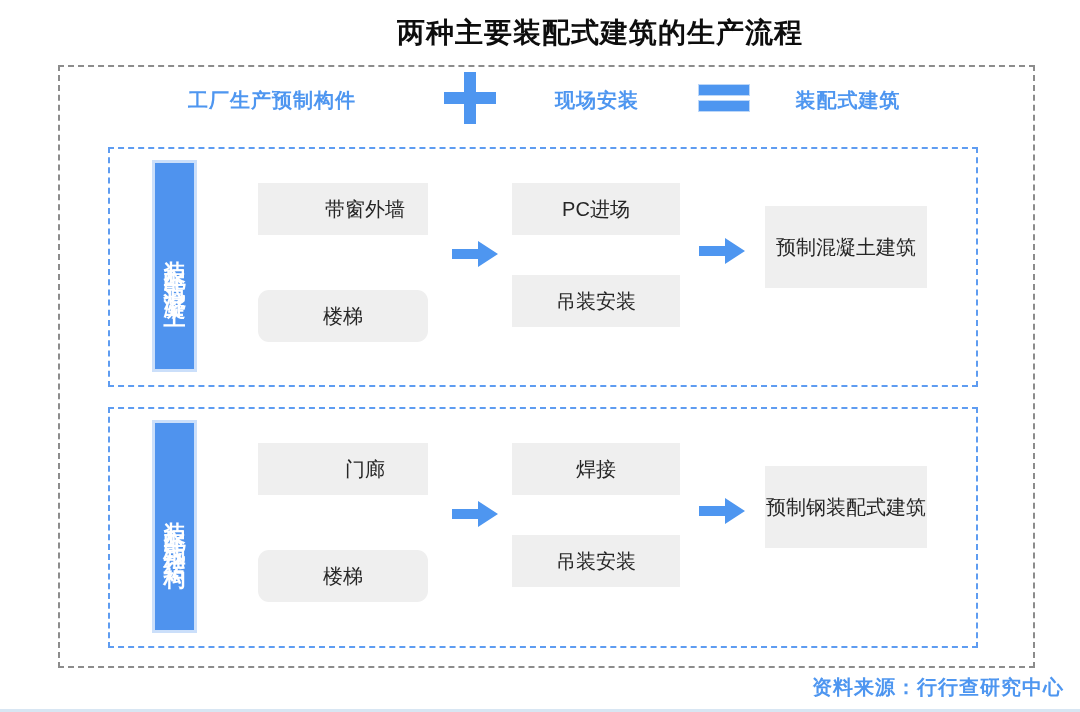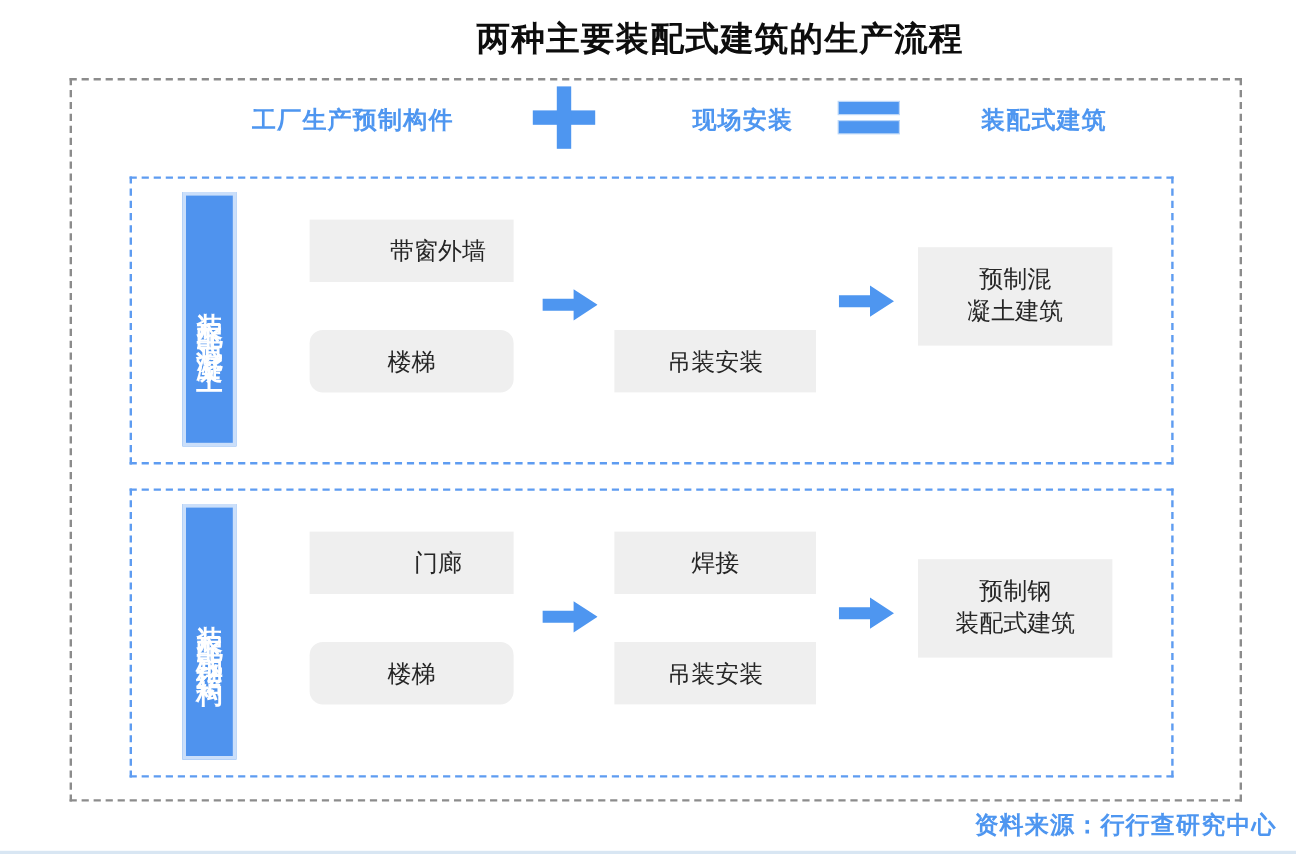--- a/index.html
+++ b/index.html
@@ -20,21 +20,20 @@
   .outer-frame {
     position:absolute; left:58px; top:65px; width:977px; height:603px;
     border:2px dashed #8c8c8c;
   }
 
   
   .eq-item {
     position:absolute; transform:translate(-50%,-50%);
     color:#4e96f0; font-weight:bold; font-size:20px; white-space:nowrap;
     letter-spacing:1px;
-    margin-left:22px;
   }
   .plus-icon { position:absolute; width:52px; height:52px; transform:translate(-50%,-50%); }
   .plus-icon::before {
     content:""; position:absolute; left:0; top:20px; width:52px; height:12px; background:#4e96f0;
   }
   .plus-icon::after {
     content:""; position:absolute; left:20px; top:0; width:12px; height:52px; background:#4e96f0;
   }
   .equals-icon { position:absolute; width:50px; height:26px; transform:translate(-50%,-50%); }
   .equals-icon::before, .equals-icon::after {
@@ -61,25 +60,25 @@
     padding-top:8px;
   }
 
   .gbox {
     position:absolute; background:#efefef;
     display:flex; align-items:center; justify-content:center;
     font-size:20px; color:#262626; text-align:center;
   }
   .comp  { left:148px; width:170px; height:52px; }
   .comp.r1 { top:34px;padding-left:44px; }
-  .comp.r2 { top:126px;border-radius:11px; }
+  .comp.r2 { top:141px;border-radius:11px; }
   .inst  { left:402px; width:168px; height:52px; }
   .inst.r1 { top:34px; }
   .inst.r2 { top:126px; }
-  .result-box { left:655px; top:57px; width:162px; height:82px; line-height:27px; flex-direction:column; }
+  .result-box { left:655px; top:57px; width:162px; height:82px; line-height:27px; flex-direction:row; }
 
   .arrow-right-icon { position:absolute; width:46px; height:30px; }
   .arrow-right-icon svg { display:block; }
   .arrow-right-icon polygon { fill:#4e96f0; }
   .arrow-a { left:342px; top:90px; }
   .arrow-b { left:589px; top:87px; }
 
   .source {
     position:absolute; right:16px; top:674px;
     color:#4e96f0; font-weight:bold; font-size:20px; letter-spacing:1px;
@@ -108,20 +107,21 @@
 
     <div class="gbox comp r1">带窗外墙</div>
     <div class="gbox comp r2">楼梯</div>
 
     <div class="arrow-right-icon arrow-a">
       <svg width="46" height="30" viewBox="0 0 46 30">
           <polygon points="0,10 26,10 26,2 46,15 26,28 26,20 0,20"></polygon>
         </svg>
     </div>
 
+    <div class="gbox inst r1">PC进场</div>
     <div class="gbox inst r2">吊装安装</div>
 
     <div class="arrow-right-icon arrow-b">
       <svg width="46" height="30" viewBox="0 0 46 30">
           <polygon points="0,10 26,10 26,2 46,15 26,28 26,20 0,20"></polygon>
         </svg>
     </div>
 
     <div class="gbox result-box">
       <span>预制混</span>

